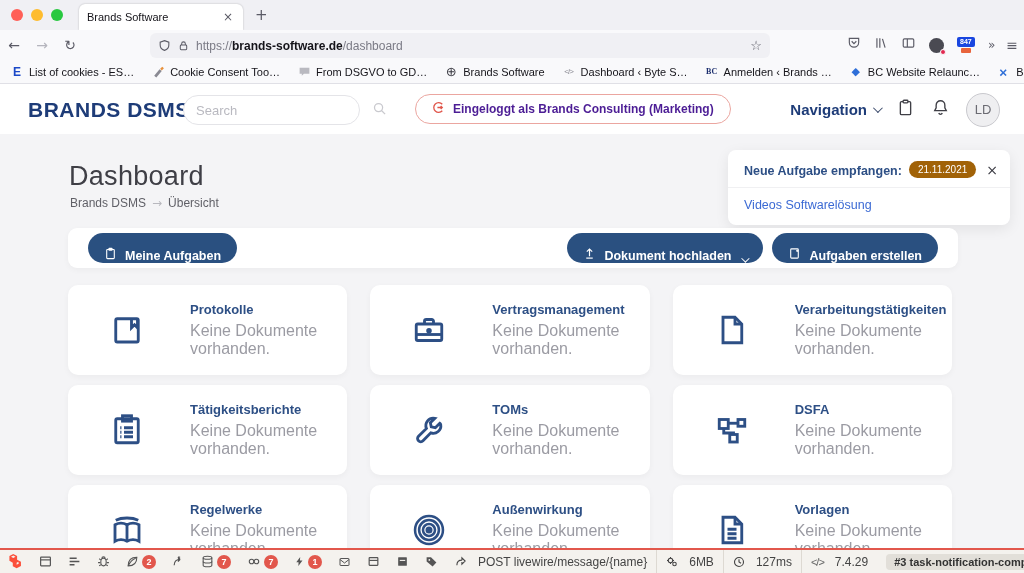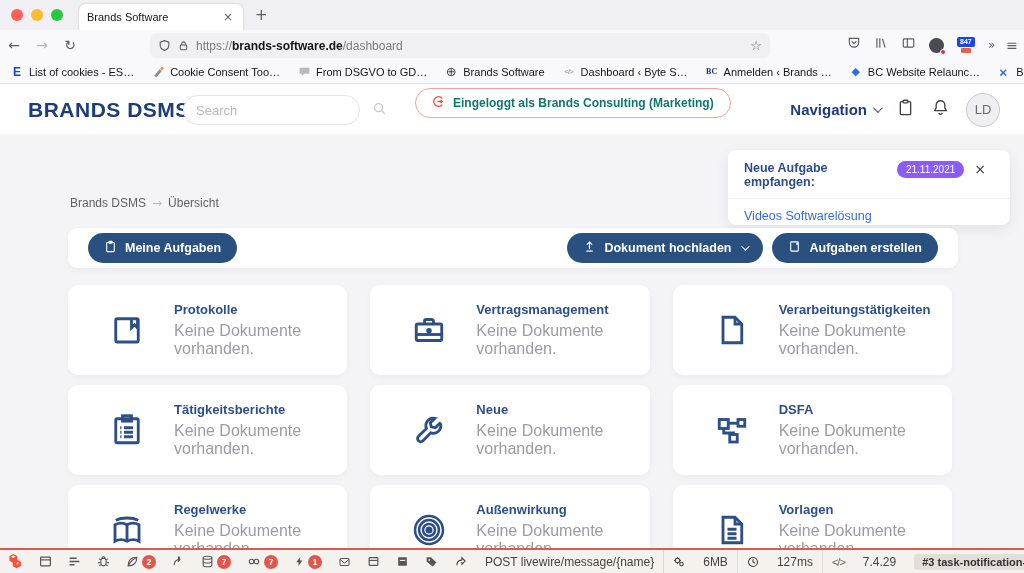--- a/index.html
+++ b/index.html
@@ -43,59 +43,59 @@
   .fav-x { color:#2f6fd8; font-weight:bold; font-size:13px; transform:rotate(45deg); }
   .fav-code { color:#8a8a93; font-size:8px; letter-spacing:-1px; }
   .fav-globe { color:#3a3a42; font-size:13px; }
 
   
   .appheader { position:absolute; top:85px; left:0; right:0; height:49px; background:#fff; display:flex; align-items:center; }
   .logo { margin-left:28px; font-size:21px; font-weight:bold; letter-spacing:.5px; color:#1e3c78; }
   .search { position:absolute; left:183px; top:10px; width:177px; height:30px; border:1px solid #e4e4e8; border-radius:15px; display:flex; align-items:center; padding:0 12px; background:#fff; }
   .search input { border:none; outline:none; flex:1; font-size:13px; color:#3a3a42; font-family:inherit; background:transparent; }
   .search input::placeholder { color:#b9b9c0; }
-  .loginbadge { position:absolute; left:415px; top:3px; height:30px; border:1px solid #eba6a0; border-radius:15px; display:flex; align-items:center; gap:8px; padding:0 16px; color:#0f766e; font-size:12px; font-weight:bold; background:#fff; }
+  .loginbadge { position:absolute; left:415px; top:9px; height:30px; border:1px solid #eba6a0; border-radius:15px; display:flex; align-items:center; gap:8px; padding:0 16px; color:#4c1d95; font-size:12px; font-weight:bold; background:#fff; }
   .hdr-right { position:absolute; right:24px; top:0; height:49px; display:flex; align-items:center; gap:16px; }
   .navword { font-size:15px; font-weight:bold; color:#1e3c78; display:flex; align-items:center; gap:6px; }
   .chevron { width:7px; height:7px; border-right:1.6px solid #3f4e6e; border-bottom:1.6px solid #3f4e6e; transform:rotate(45deg) translateY(-2px); }
   .avatar { width:34px; height:34px; border-radius:50%; background:#efeff1; border:1px solid #c9c9ce; color:#6b6b73; font-size:13px; display:flex; align-items:center; justify-content:center; }
 
   
   .content { position:absolute; top:134px; left:0; right:0; bottom:25px; background:#f4f4f6; overflow:hidden; }
   .pagetitle { position:absolute; left:69px; top:27px; font-size:27px; color:#3f3f46; font-weight:500; letter-spacing:.3px; }
   .crumb { position:absolute; left:70px; top:62px; font-size:12px; color:#5f5f66; display:flex; gap:6px; align-items:center; }
   .crumb .sep { color:#b8b8be; }
 
   .notif { position:absolute; right:14px; top:16px; width:282px; height:75px; background:#fff; border-radius:8px; box-shadow:0 4px 14px rgba(0,0,0,.08); }
-  .notif-head { display:flex; align-items:flex-start; padding:11px 24px 9px 16px; border-bottom:1px solid #f0f0f2; }
+  .notif-head { display:flex; align-items:flex-end; padding:11px 12px 9px 16px; border-bottom:1px solid #f0f0f2; }
   .notif-title { font-size:12.5px; font-weight:bold; color:#2d4f85; flex:1; }
-  .notif-date { background:#8b5cf6; color:#fff; font-size:10px; padding:3px 9px; border-radius:9px; margin-right:10px; }
+  .notif-date { background:#a16207; color:#fff; font-size:10px; padding:3px 9px; border-radius:9px; margin-right:10px; }
   .notif-close { color:#3a3a42; font-size:14px; }
   .notif-link { padding:10px 16px; font-size:12.5px; color:#3b6ad4; }
 
   .toolcard { position:absolute; left:68px; top:94px; width:890px; height:40px; background:#fff; border-radius:9px; box-shadow:0 2px 6px rgba(0,0,0,.04); display:flex; align-items:center; padding:0 20px; }
-  .btn { height:30px; border-radius:15px; background:#2a5080; color:#fff; font-size:12.5px; font-weight:bold; display:flex; align-items:center; gap:8px; padding:0 16px; border:none; font-family:inherit; }
+  .btn { height:30px; border-radius:15px; background:#2a5080; color:#fff; font-size:12.5px; font-weight:bold; display:flex; align-items:flex-end; gap:8px; padding:0 16px; border:none; font-family:inherit; }
   .btn.teal { background:#4fa8b8; }
   .toolcard .spacer { flex:1; }
   .toolcard .btn { margin-left:9px; }
   .btn .chev-w { width:6px; height:6px; border-right:1.5px solid #fff; border-bottom:1.5px solid #fff; transform:rotate(45deg) translateY(-2px); margin-left:2px; }
 
   .grid { position:absolute; left:68px; top:151px; width:884px; display:grid; grid-template-columns:repeat(3, 1fr); gap:10px 23px; grid-auto-rows:90px; }
-  .card { background:#fff; border-radius:10px; box-shadow:0 2px 6px rgba(0,0,0,.04); display:flex; align-items:center; padding:0 0 0 40px; }
+  .card { background:#fff; border-radius:10px; box-shadow:0 2px 6px rgba(0,0,0,.04); display:flex; align-items:center; padding:0 0 0 40px;gap:16px; }
   .card .cicon { width:38px; height:38px; flex-shrink:0; margin-right:28px; display:flex; align-items:center; justify-content:center; }
   .card h3 { font-size:13px; font-weight:bold; color:#2d4f85; margin-bottom:5px; }
   .card p { font-size:16px; color:#9b9ba3; }
 
   
   .debugbar { position:absolute; left:0; right:0; bottom:0; height:25px; background:#f4f2ee; border-top:2px solid #e2574c; display:flex; align-items:center; font-size:12px; color:#444; }
   .db-left { display:flex; align-items:center; height:100%; }
   .db-ico { display:flex; align-items:center; gap:3px; padding:0 8px; height:100%; }
   .db-badge { background:#e2574c; color:#fff; border-radius:8px; font-size:9px; font-weight:bold; min-width:14px; height:14px; display:flex; align-items:center; justify-content:center; padding:0 3px; }
   .db-right { margin-left:auto; display:flex; align-items:center; height:100%; }
-  .db-seg { display:flex; align-items:center; gap:18px; padding:0 9px; height:100%; border-left:1px solid #ddd9d2; white-space:nowrap; }
+  .db-seg { display:flex; align-items:center; gap:11px; padding:0 9px; height:100%; border-left:1px solid #ddd9d2; white-space:nowrap; }
   .db-code { font-size:11px; color:#666; letter-spacing:-1px; }
   .db-pill { background:#e2dfd9; border-radius:4px; padding:2px 8px; font-size:11px; color:#333; display:flex; gap:6px; align-items:center;font-weight:bold; }
 </style>
 </head>
 <body>
 
 <div class="screen">
 
   <div class="tabbar">
     <div class="traffic">
@@ -231,20 +231,21 @@
           </svg></span>
       <span><svg width="19" height="19" viewBox="0 0 24 24" fill="none" stroke="#3f3f46" stroke-width="1.7">
             <path d="M12 3.5 a5.5 5.5 0 0 1 5.5 5.5 v3.5 l1.8 3.5 H4.7 l1.8 -3.5 V9 A5.5 5.5 0 0 1 12 3.5 z"></path>
             <path d="M9.8 19 a2.3 2.3 0 0 0 4.4 0"></path>
           </svg></span>
       <span class="avatar">LD</span>
     </div>
   </div>
 
   <div class="content">
+    <div class="pagetitle">Dashboard</div>
     <div class="crumb">
       <span>Brands DSMS</span>
       <span class="sep glyph">→</span>
       <span>Übersicht</span>
     </div>
 
     <div class="notif">
       <div class="notif-head">
         <span class="notif-title">Neue Aufgabe empfangen:</span>
         <span class="notif-date">21.11.2021</span>
@@ -337,21 +338,21 @@
           </div>
       </div>
 
       <div class="card">
         <span class="cicon">
           <svg width="36" height="36" viewBox="0 0 24 24" fill="none" stroke="#2d4f85" stroke-width="1.9">
               <path d="M19.8 8.3 a5 5 0 0 1 -6.6 5.6 L8 19.2 a2.1 2.1 0 0 1 -3 -3 l5.3 -5.2 A5 5 0 0 1 15.9 4.2 l-3 3 0.6 2.7 2.7 0.6 3 -3 q0.5 0.3 0.6 0.8 z"></path>
             </svg>
         </span>
         <div>
-            <h3>Neue</h3>
+            <h3>TOMs</h3>
             <p>Keine Dokumente vorhanden.</p>
           </div>
       </div>
 
       <div class="card">
         <span class="cicon">
           <svg width="36" height="36" viewBox="0 0 24 24" fill="none" stroke="#2d4f85" stroke-width="1.9">
               <rect x="3.5" y="5" width="6" height="6"></rect>
               <rect x="16" y="5" width="4.5" height="4.5"></rect>
               <rect x="10.5" y="15" width="5" height="5"></rect>

